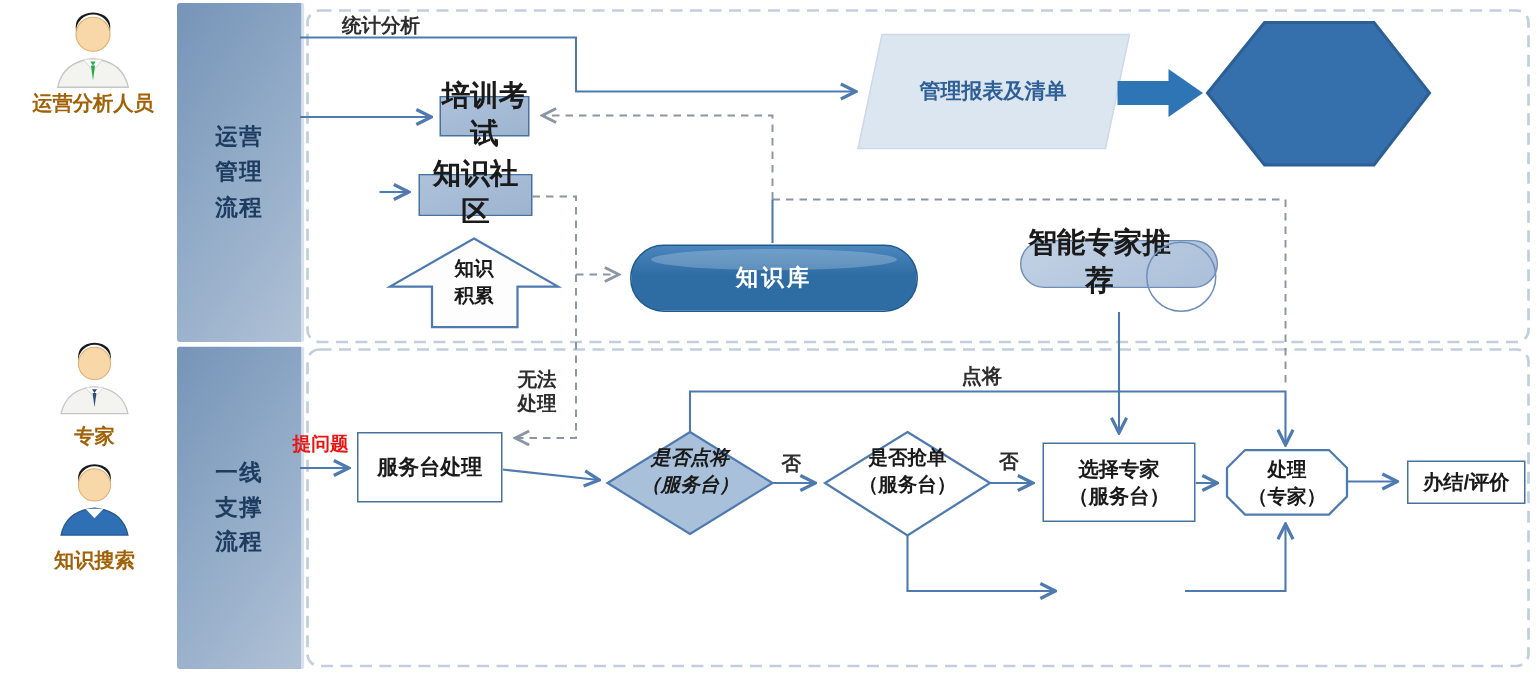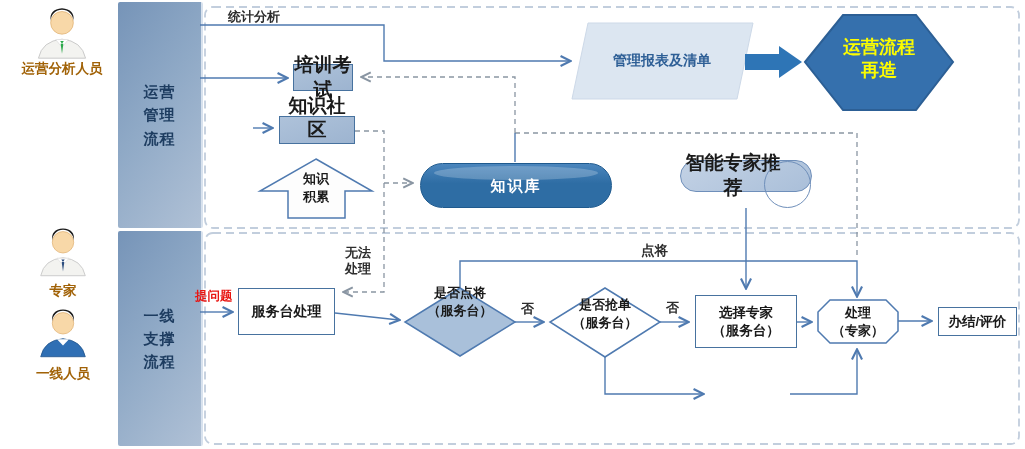--- a/index.html
+++ b/index.html
@@ -126,27 +126,27 @@
   <div class="actor-label" style="left:33px;top:282px;width:60px;">专家</div>
 
   <div class="actor" style="left:33px;top:303px;width:60px;height:56px;">
     <svg width="60" height="56" viewBox="0 0 70 64">
       <path d="M9,62 Q13,43 35,41 Q57,43 61,62 Z" fill="#2f6fb4" stroke="#27598f" stroke-width="1"></path>
       <path d="M28,41.5 L35,49 L42,41.5 Z" fill="#ffffff"></path>
       <circle cx="35" cy="23" r="12.5" fill="#f8d8a8" stroke="#dfae6e" stroke-width="0.8"></circle>
       <path d="M22.5,21 a12.5,12.5 0 0 1 25,0 q2,-13 -12.5,-14 q-14.5,1 -12.5,14 z" fill="#1b1b1b"></path>
     </svg>
   </div>
-  <div class="actor-label" style="left:18px;top:365px;width:90px;">一线人员</div>
+  <div class="actor-label" style="left:18px;top:365px;width:90px;">知识搜索</div>
 
   <div class="node filled" style="left:293px;top:64px;width:60px;height:27px;">
     <span>培训考试</span>
   </div>
 
-  <div class="node filled" style="left:279px;top:116px;width:76px;height:28px;justify-content:flex-end;">
+  <div class="node filled" style="left:279px;top:116px;width:76px;height:28px;">
     <span>知识社区</span>
   </div>
 
   <div class="node kb" style="left:420px;top:163px;width:192px;height:45px;border-radius:23px;">
     <span>知识库</span>
   </div>
 
   <div class="node recommend capsule" style="left:680px;top:160px;width:132px;height:32px;">
     <div class="cap"></div>
     <span class="txt">智能专家推荐</span>
@@ -168,26 +168,22 @@
 
   <div class="shape-text" style="left:286px;top:170px;width:60px;">
     <span>知识</span>
     <span>积累</span>
   </div>
 
   <div class="shape-text" style="left:592px;top:51px;width:140px;font-size:14px;color:#2e5f96;">
     <span>管理报表及清单</span>
   </div>
 
-  <div class="shape-text" style="left:815px;top:36px;width:128px;font-size:18px;color:#fcfc00;line-height:1.3;">
-    <span>运营流程</span>
-    <span>再造</span>
-  </div>
-
-  <div class="shape-text" style="left:408px;top:284px;width:104px;">
+
+  <div class="shape-text" style="left:408px;top:296px;width:104px;font-style:italic;">
     <span>是否点将</span>
     <span>（服务台）</span>
   </div>
 
   <div class="shape-text" style="left:553px;top:296px;width:104px;">
     <span>是否抢单</span>
     <span>（服务台）</span>
   </div>
 
   <div class="shape-text" style="left:820px;top:304px;width:76px;">

